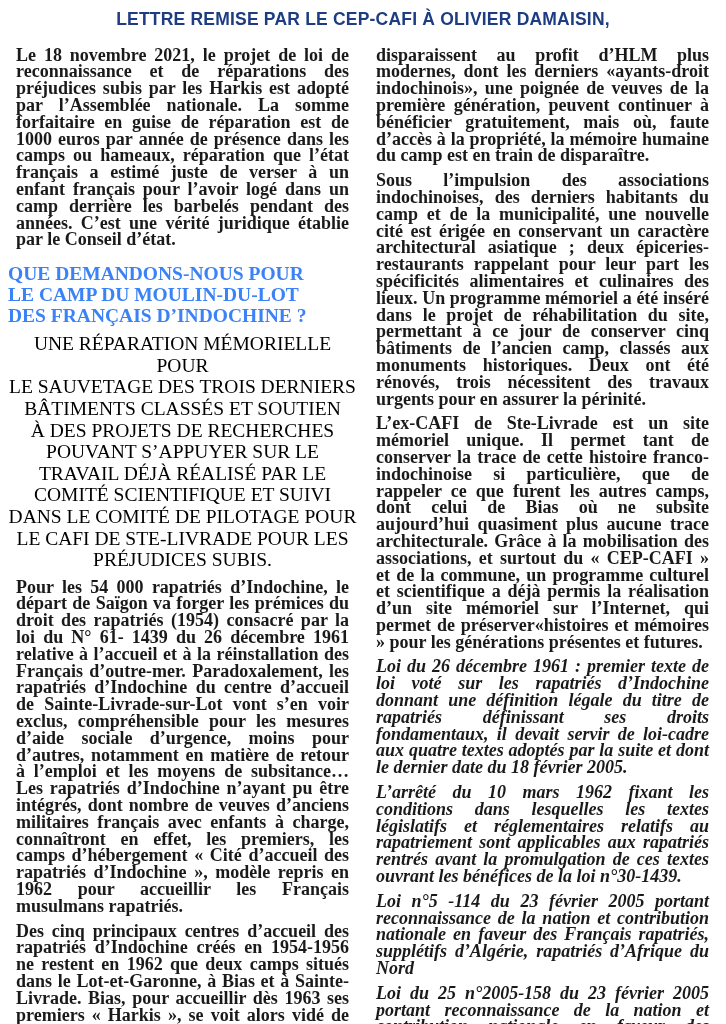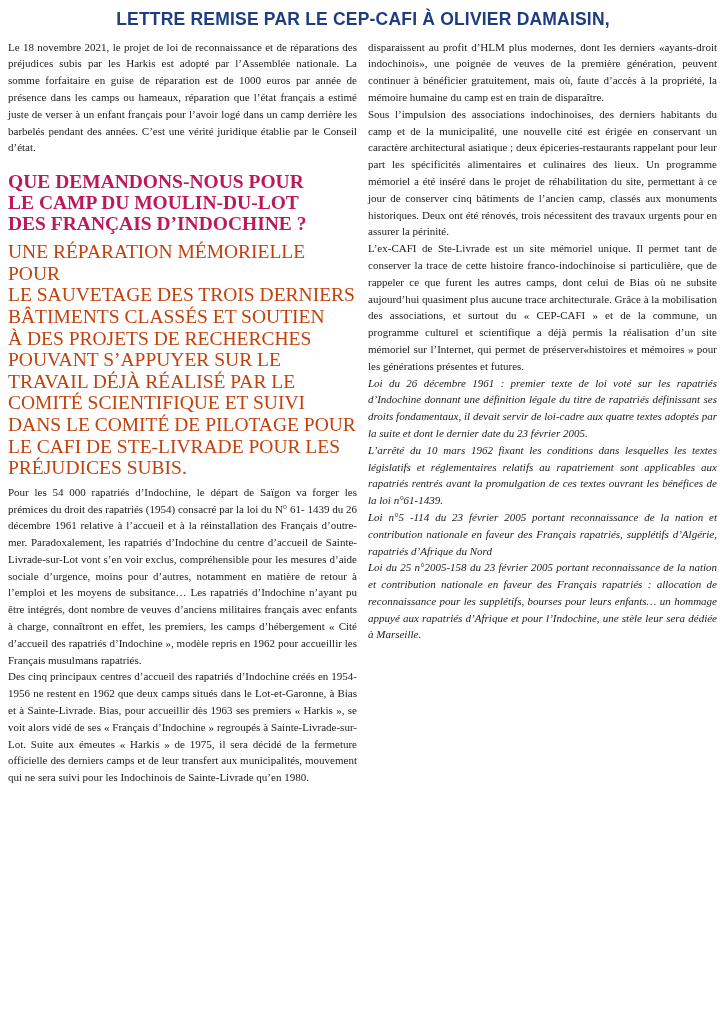--- a/index.html
+++ b/index.html
@@ -18,42 +18,44 @@
     color:#1d3c82;
     font-size:17.5px;
     line-height:19.6px;
     letter-spacing:.2px;
     margin:2px 0 9px 0;
   }
   .title .sup{font-size:10.5px;vertical-align:super;line-height:0;}
   .columns{display:flex;gap:11px;}
   .col{width:349px;}
   p.body{
-    margin:0;
-    font-size:11px;
+    margin:8px;
+    font-size:18px;
     line-height:16.8px;
     text-align:justify;
     text-justify:inter-word;
+    font-weight:bold;
   }
   p.law{font-style:italic;}
   .h-blue{
-    color:#be185d;
+    color:#3b82f6;
     font-weight:bold;
     font-size:19.5px;
     line-height:21px;
     margin:15px 0 7px 0;
     white-space:pre-line;
   }
   .h-red{
-    color:#c2410c;
+    color:#000000;
     font-weight:normal;
     font-size:19.5px;
     line-height:21.6px;
     margin:0 0 5px 0;
     white-space:pre-line;
+    text-align:center;
   }
   .signature{
     margin:0;
     text-align:right;
     font-weight:bold;
     font-style:italic;
     font-size:14.5px;
     line-height:17px;
   }
 </style>
@@ -84,20 +86,20 @@
 LE CAFI DE STE-LIVRADE POUR LES
 PRÉJUDICES SUBIS.</div>
       <p class="body">Pour les 54 000 rapatriés d’Indochine, le départ de Saïgon va forger les prémices du droit des rapatriés (1954) consacré par la loi du N° 61- 1439 du 26 décembre 1961 relative à l’accueil et à la réinstallation des Français d’outre-mer. Paradoxalement, les rapatriés d’Indochine du centre d’accueil de Sainte-Livrade-sur-Lot vont s’en voir exclus, compréhensible pour les mesures d’aide sociale d’urgence, moins pour d’autres, notamment en matière de retour à l’emploi et les moyens de subsitance… Les rapatriés d’Indochine n’ayant pu être intégrés, dont nombre de veuves d’anciens militaires français avec enfants à charge, connaîtront en effet, les premiers, les camps d’hébergement « Cité d’accueil des rapatriés d’Indochine », modèle repris en 1962 pour accueillir les Français musulmans rapatriés.</p>
       <p class="body">Des cinq principaux centres d’accueil des rapatriés d’Indochine créés en 1954-1956 ne restent en 1962 que deux camps situés dans le Lot-et-Garonne, à Bias et à Sainte-Livrade. Bias, pour accueillir dès 1963 ses premiers « Harkis », se voit alors vidé de ses « Français d’Indochine » regroupés à Sainte-Livrade-sur-Lot. Suite aux émeutes « Harkis » de 1975, il sera décidé de la fermeture officielle des derniers camps et de leur transfert aux municipalités, mouvement qui ne sera suivi pour les Indochinois de Sainte-Livrade qu’en 1980.</p>
     </div>
 
     <div class="col">
       <p class="body">disparaissent au profit d’HLM plus modernes, dont les derniers «ayants-droit indochinois», une poignée de veuves de la première génération, peuvent continuer à bénéficier gratuitement, mais où, faute d’accès à la propriété, la mémoire humaine du camp est en train de disparaître.</p>
       <p class="body">Sous l’impulsion des associations indochinoises, des derniers habitants du camp et de la municipalité, une nouvelle cité est érigée en conservant un caractère architectural asiatique ; deux épiceries-restaurants rappelant pour leur part les spécificités alimentaires et culinaires des lieux. Un programme mémoriel a été inséré dans le projet de réhabilitation du site, permettant à ce jour de conserver cinq bâtiments de l’ancien camp, classés aux monuments historiques. Deux ont été rénovés, trois nécessitent des travaux urgents pour en assurer la périnité.</p>
       <p class="body">L’ex-CAFI de Ste-Livrade est un site mémoriel unique. Il permet tant de conserver la trace de cette histoire franco-indochinoise si particulière, que de rappeler ce que furent les autres camps, dont celui de Bias où ne subsite aujourd’hui quasiment plus aucune trace architecturale. Grâce à la mobilisation des associations, et surtout du « CEP-CAFI » et de la commune, un programme culturel et scientifique a déjà permis la réalisation d’un site mémoriel sur l’Internet, qui permet de préserver«histoires et mémoires » pour les générations présentes et futures.</p>
-      <p class="body law">Loi du 26 décembre 1961 : premier texte de loi voté sur les rapatriés d’Indochine donnant une définition légale du titre de rapatriés définissant ses droits fondamentaux, il devait servir de loi-cadre aux quatre textes adoptés par la suite et dont le dernier date du 23 février 2005.</p>
-      <p class="body law">L’arrêté du 10 mars 1962 fixant les conditions dans lesquelles les textes législatifs et réglementaires relatifs au rapatriement sont applicables aux rapatriés rentrés avant la promulgation de ces textes ouvrant les bénéfices de la loi n°61-1439.</p>
+      <p class="body law">Loi du 26 décembre 1961 : premier texte de loi voté sur les rapatriés d’Indochine donnant une définition légale du titre de rapatriés définissant ses droits fondamentaux, il devait servir de loi-cadre aux quatre textes adoptés par la suite et dont le dernier date du 18 février 2005.</p>
+      <p class="body law">L’arrêté du 10 mars 1962 fixant les conditions dans lesquelles les textes législatifs et réglementaires relatifs au rapatriement sont applicables aux rapatriés rentrés avant la promulgation de ces textes ouvrant les bénéfices de la loi n°30-1439.</p>
       <p class="body law">Loi n°5 -114 du 23 février 2005 portant reconnaissance de la nation et contribution nationale en faveur des Français rapatriés, supplétifs d’Algérie, rapatriés d’Afrique du Nord</p>
       <p class="body law">Loi du 25 n°2005-158 du 23 février 2005 portant reconnaissance de la nation et contribution nationale en faveur des Français rapatriés : allocation de reconnaissance pour les supplétifs, bourses pour leurs enfants… un hommage appuyé aux rapatriés d’Afrique et pour l’Indochine, une stèle leur sera dédiée à Marseille.</p>
     </div>
 
   </div>
 </div>
 
 </body></html>

